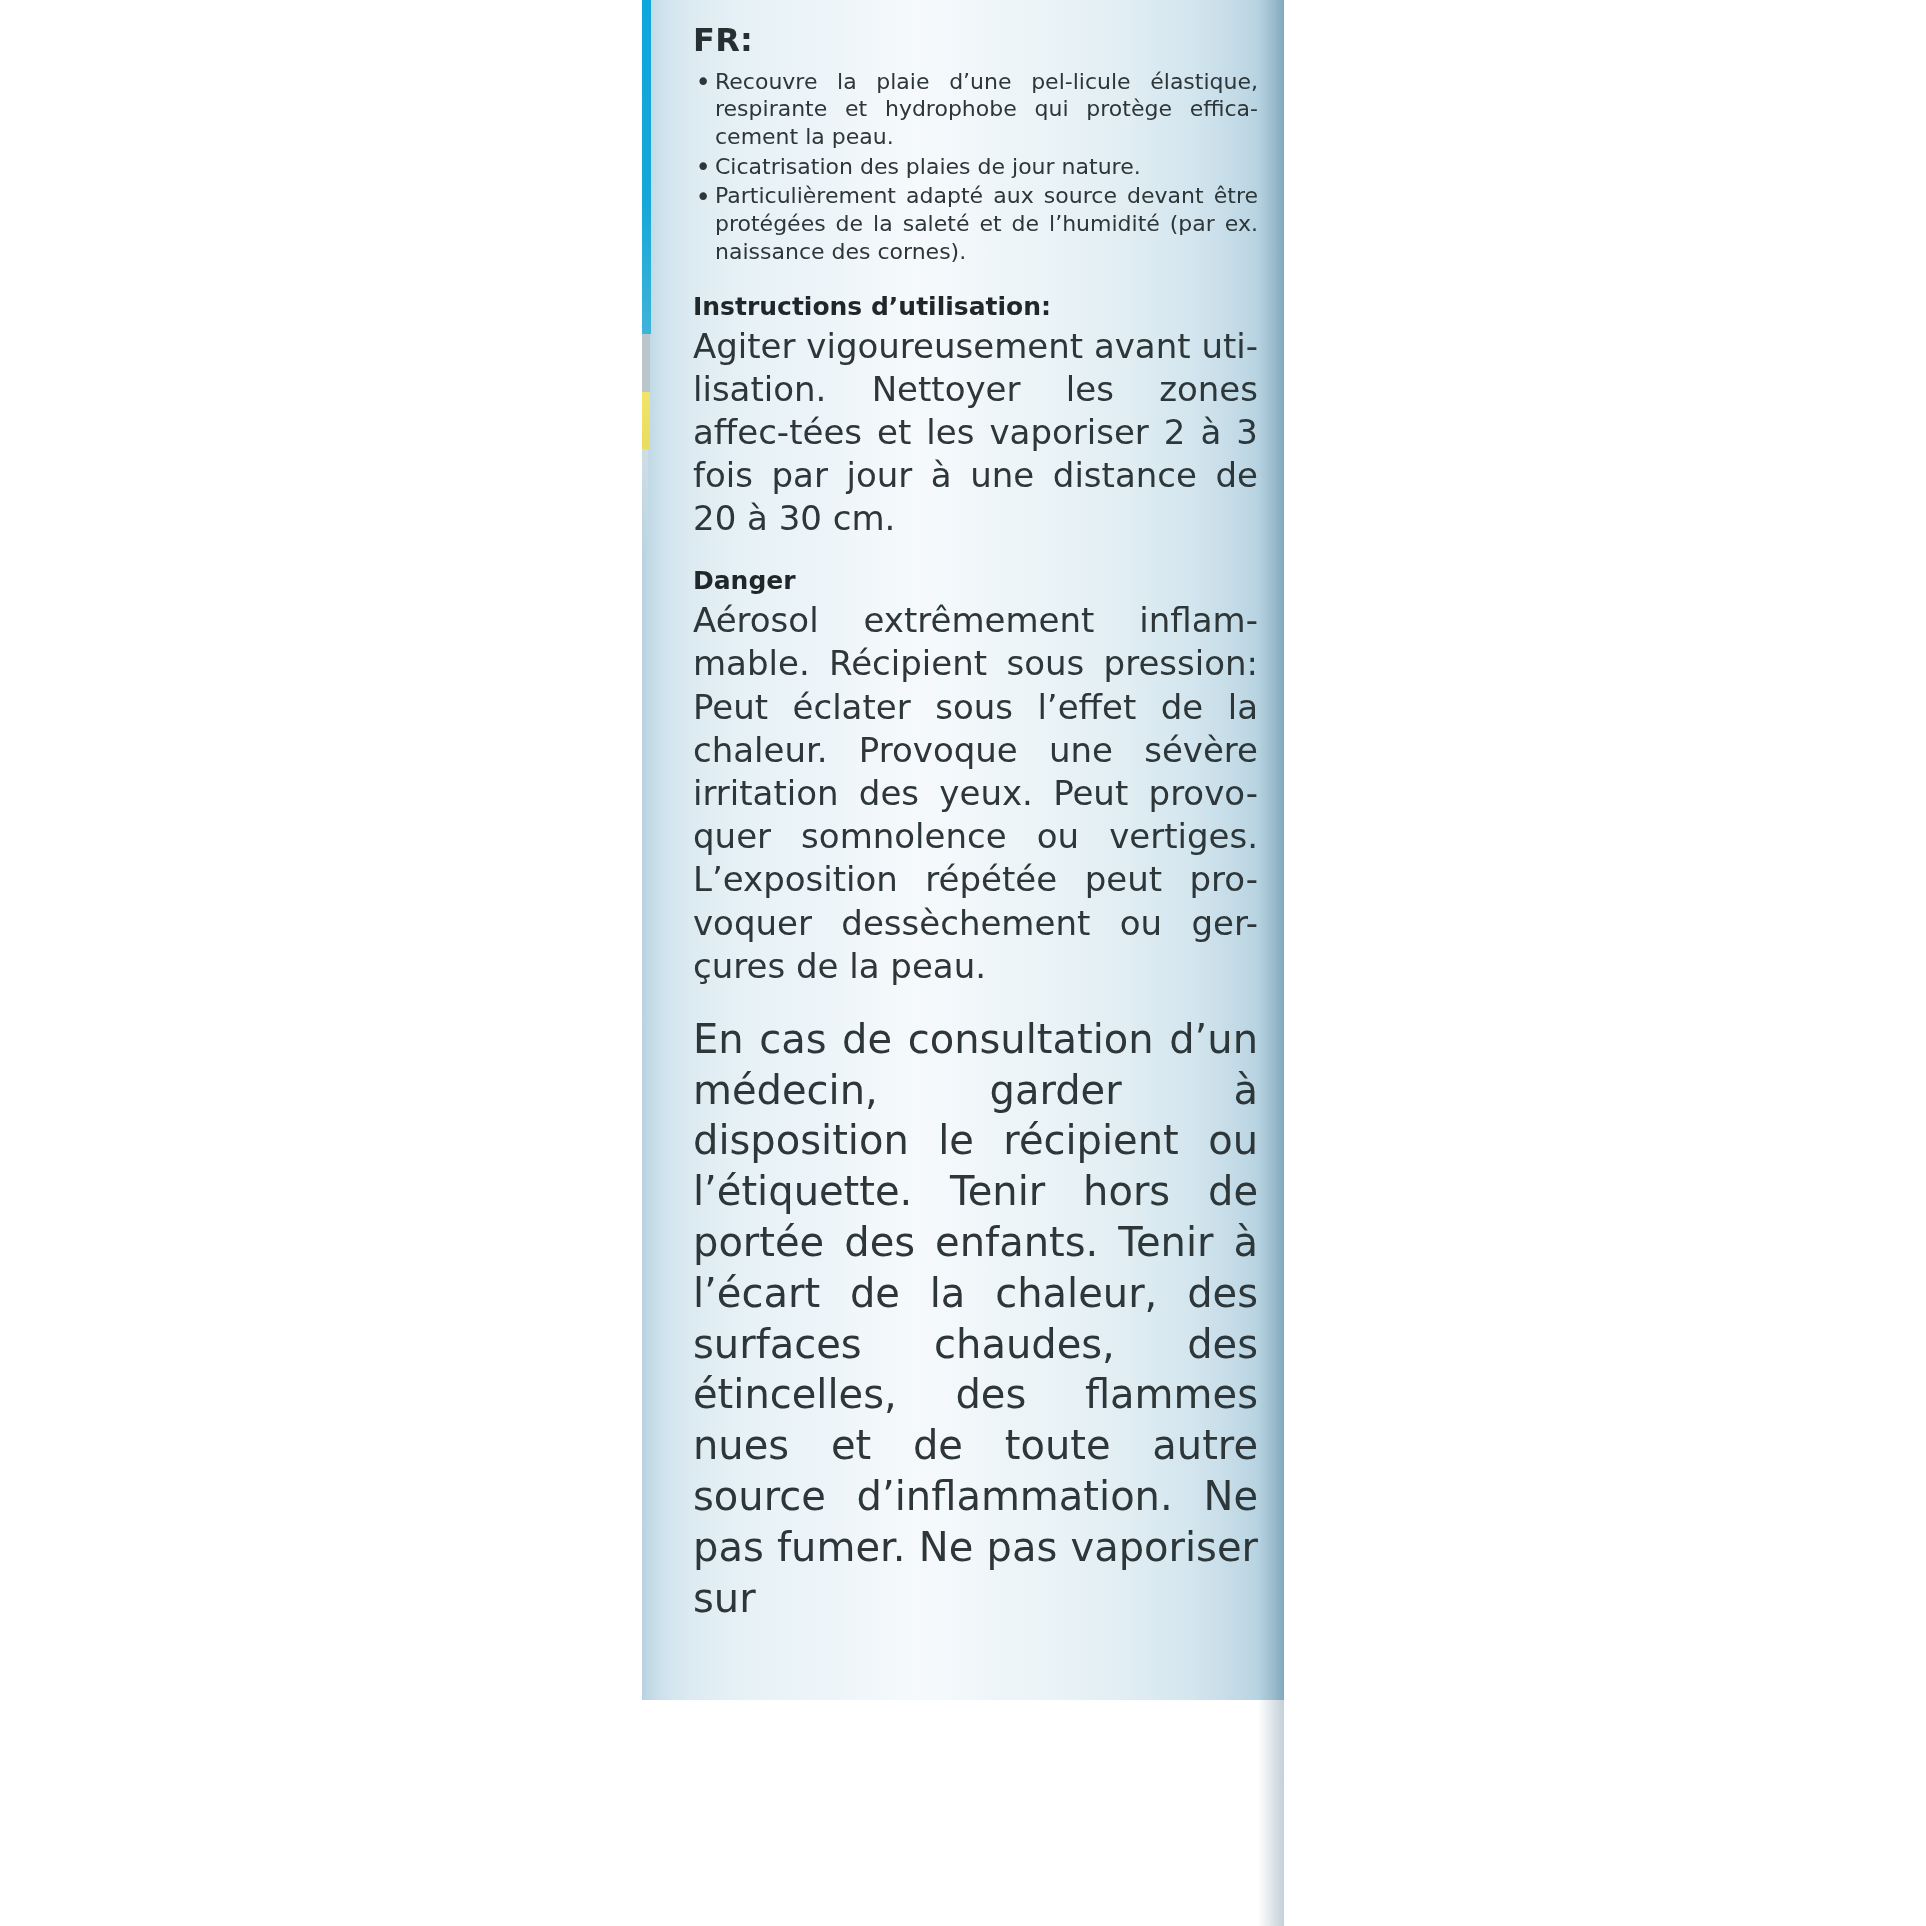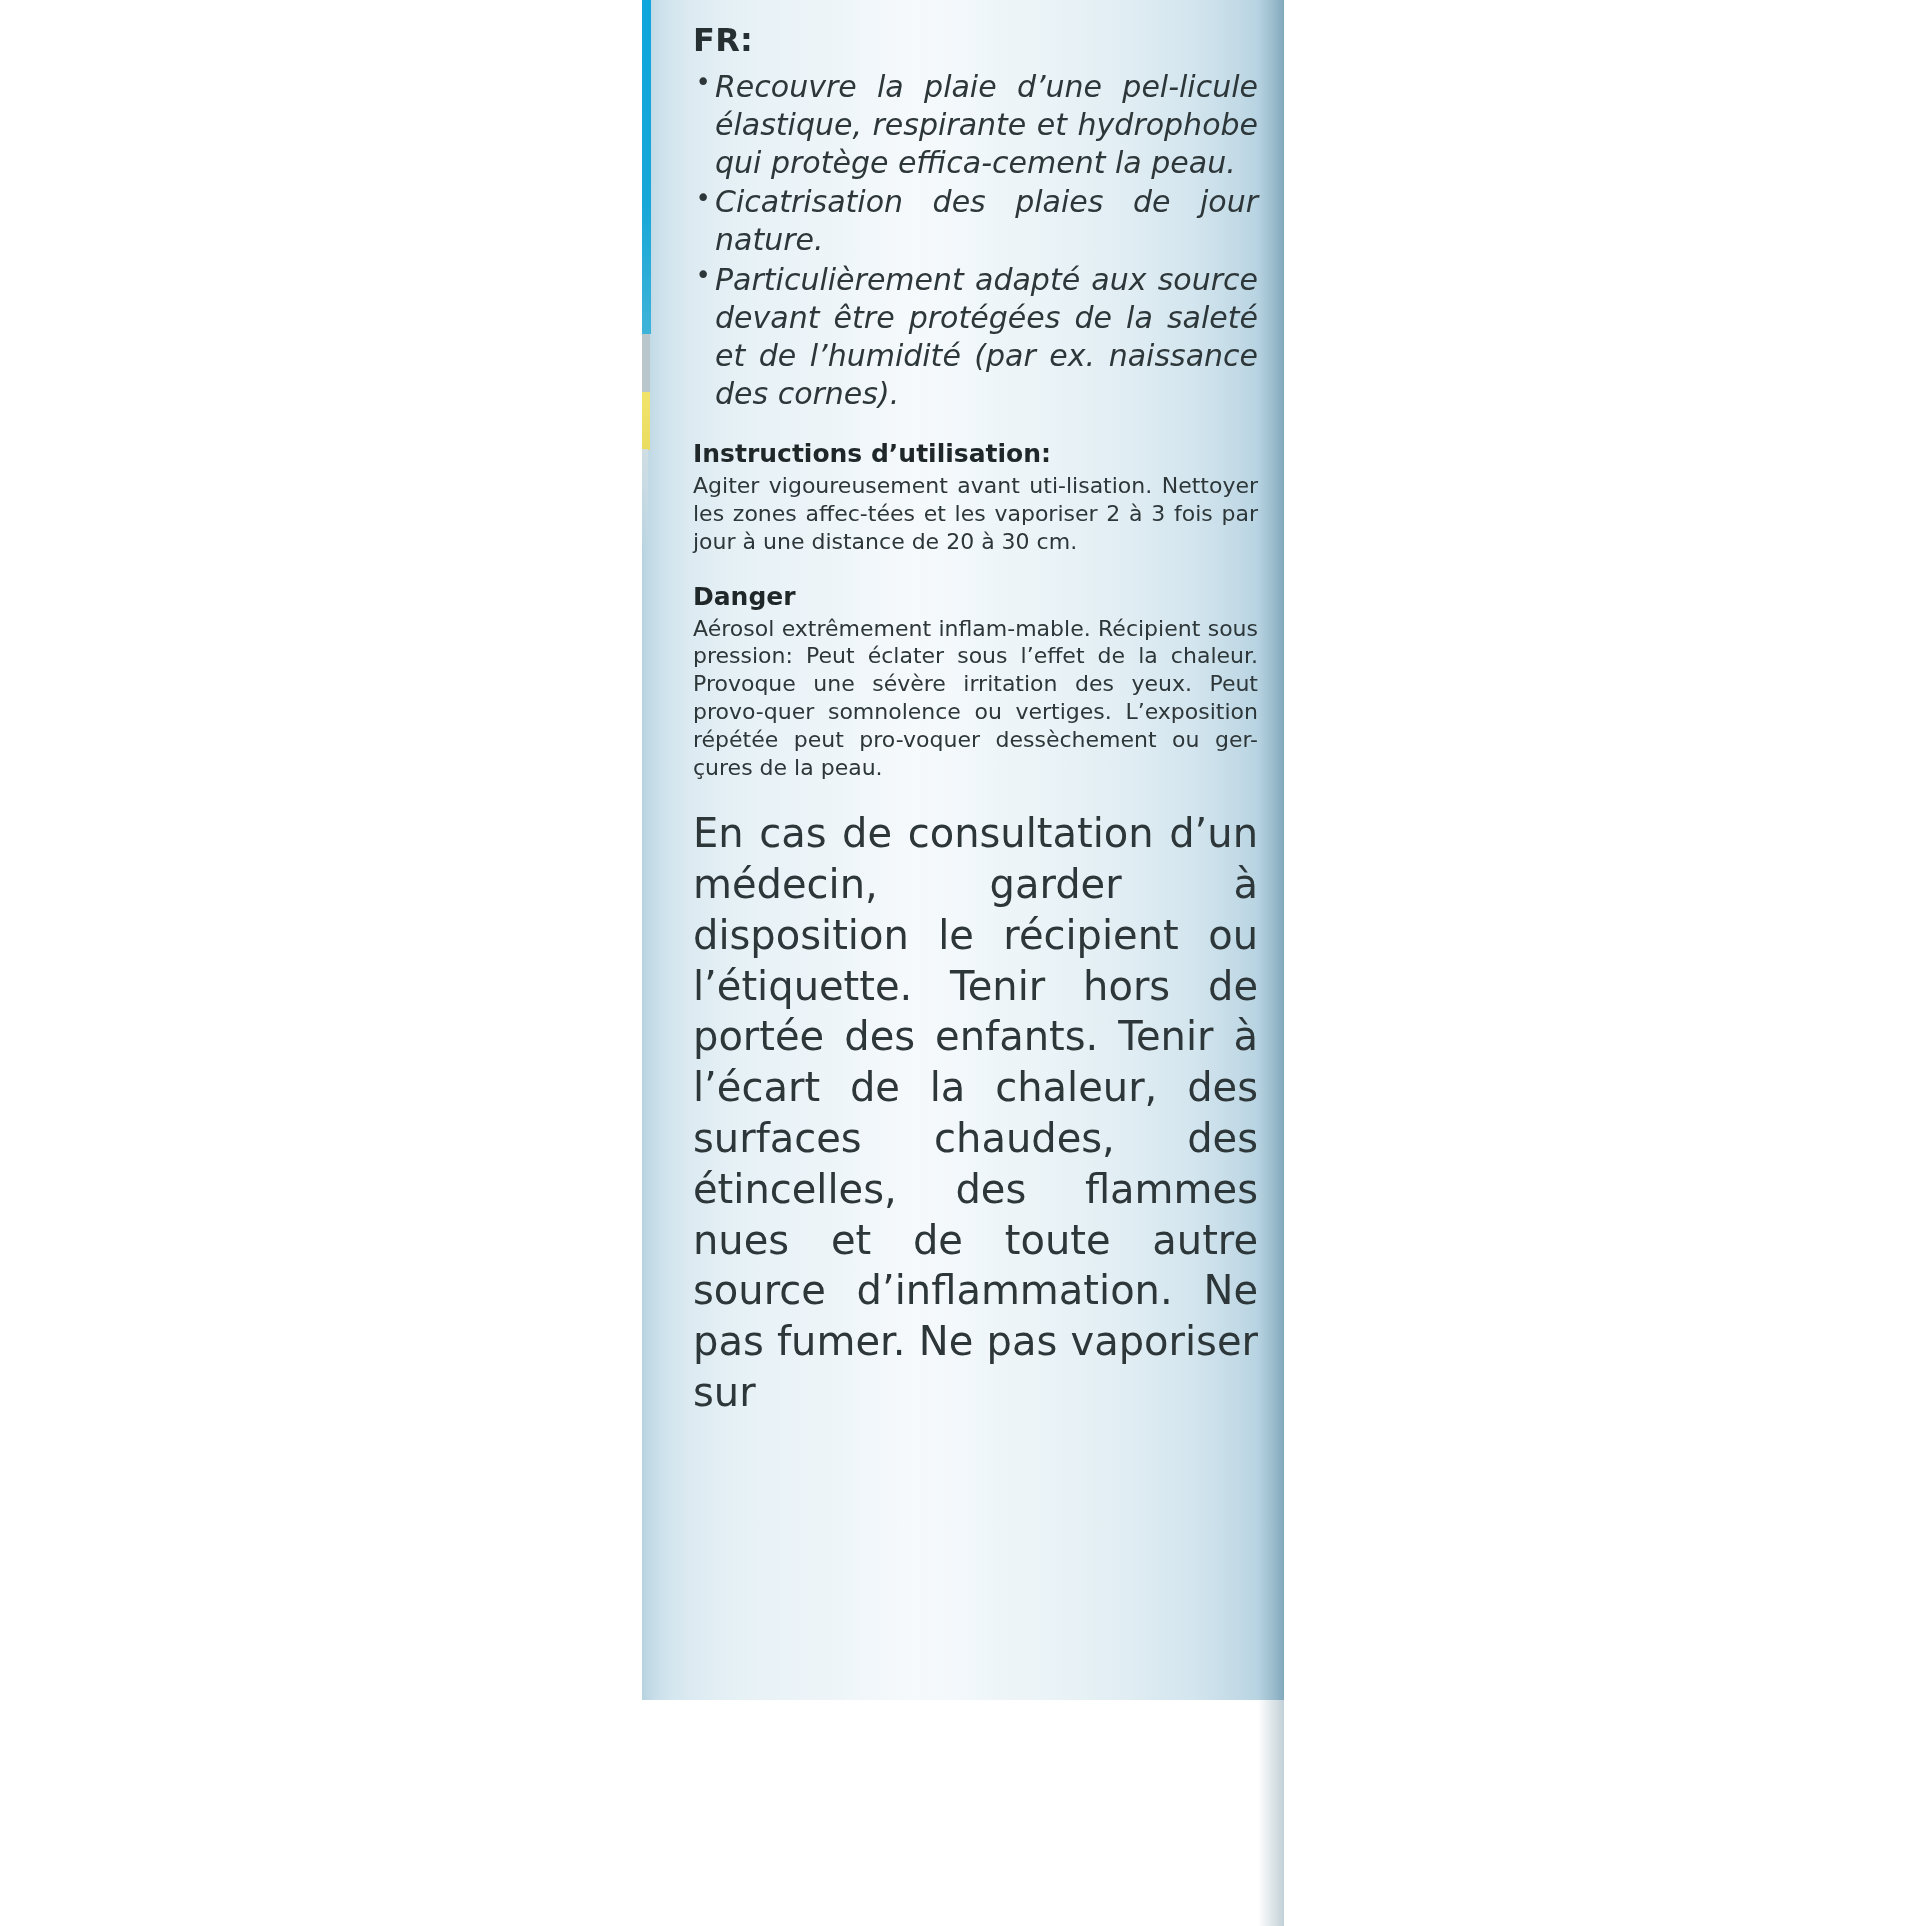--- a/index.html
+++ b/index.html
@@ -135,49 +135,48 @@
     padding-top: 20.5px;
   }
 
   ul.bullets {
     list-style: none;
     margin: 0;
     padding: 0;
   }
   ul.bullets li {
     position: relative;
-    font-size: 30px;
+    font-size: 22px;
     line-height: 1.27;
     text-align: justify;
     text-justify: inter-word;
     padding-left: 22px;
     margin-bottom: 1.3px;
     color: #2d3638;
-    font-style: italic;
   }
   ul.bullets li::before {
     content: "\2022";
     position: absolute;
     left: 2.6px;
     top: -1.3px;
     font-size: 26px;
     color: #2d3638;
   }
 
   .section {
     margin-top: 26px;
   }
   .section-title {
     font-size: 25px;
     font-weight: 700;
     color: #1f2729;
     margin: 0 0 3.9px 0;
   }
   .section-body {
-    font-size: 22px;
+    font-size: 34px;
     line-height: 1.27;
     text-align: justify;
     text-justify: inter-word;
     color: #2d3638;
     margin: 0;
     hyphens: manual;
   }
   .para {
     font-size: 40px;
     line-height: 1.27;

